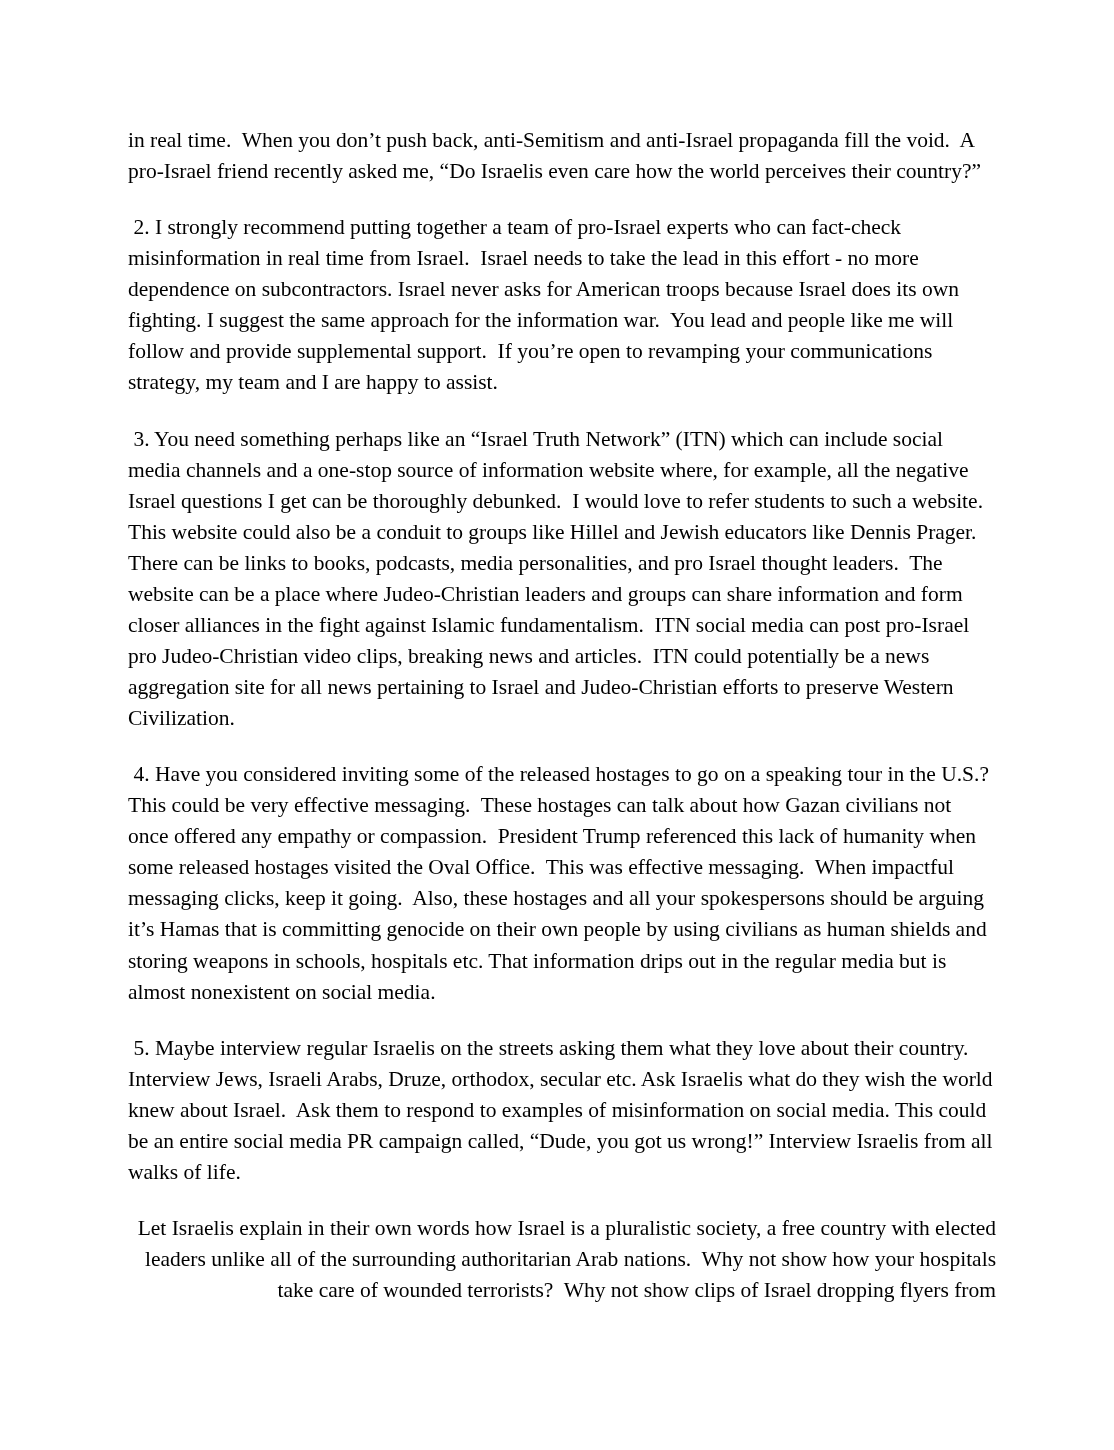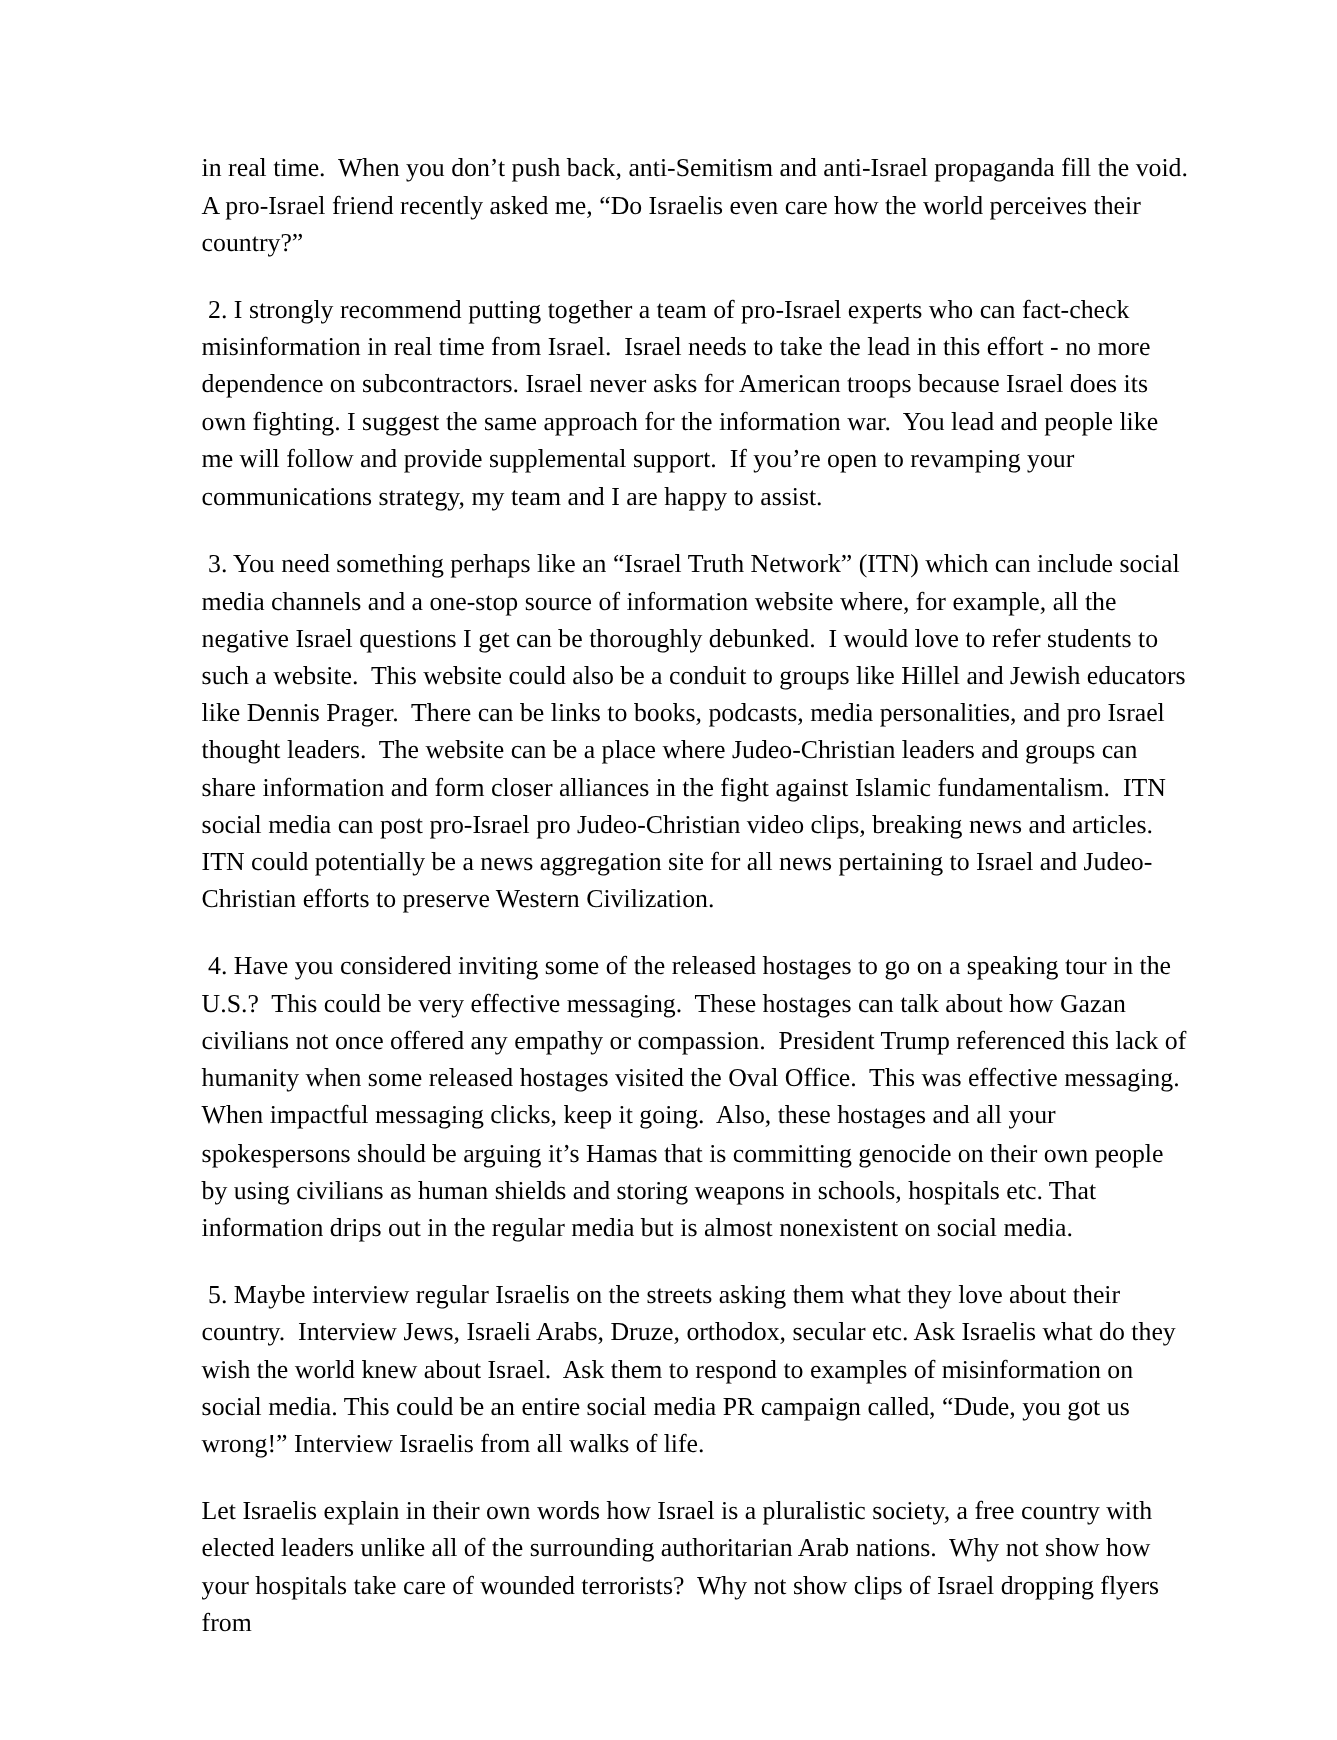--- a/index.html
+++ b/index.html
@@ -22,28 +22,28 @@
     width: 1114px;
     height: 1450px;
     background: #fff;
     box-sizing: border-box;
     padding: 125px 118px 0 128px;
   }
   .doc-body {
     font-size: 21.5px;
     line-height: 1.445;
     text-align: left;
-    margin-left: 40px;
   }
   .para {
     margin: 0 0 25px 0;
     white-space: pre-wrap;
   }
   .para:last-child {
     margin-bottom: 0;
+    text-align: right;
   }
 </style>
 </head>
 <body>
 
 <div class="page">
   <div class="doc-body">
     <p class="para">in real time.  When you don’t push back, anti-Semitism and anti-Israel propaganda fill the void.  A pro-Israel friend recently asked me, “Do Israelis even care how the world perceives their country?”</p>
     <p class="para"> 2. I strongly recommend putting together a team of pro-Israel experts who can fact-check misinformation in real time from Israel.  Israel needs to take the lead in this effort - no more dependence on subcontractors. Israel never asks for American troops because Israel does its own fighting. I suggest the same approach for the information war.  You lead and people like me will follow and provide supplemental support.  If you’re open to revamping your communications strategy, my team and I are happy to assist.</p>
     <p class="para"> 3. You need something perhaps like an “Israel Truth Network” (ITN) which can include social media channels and a one-stop source of information website where, for example, all the negative Israel questions I get can be thoroughly debunked.  I would love to refer students to such a website.  This website could also be a conduit to groups like Hillel and Jewish educators like Dennis Prager.  There can be links to books, podcasts, media personalities, and pro Israel thought leaders.  The website can be a place where Judeo-Christian leaders and groups can share information and form closer alliances in the fight against Islamic fundamentalism.  ITN social media can post pro-Israel pro Judeo-Christian video clips, breaking news and articles.  ITN could potentially be a news aggregation site for all news pertaining to Israel and Judeo-Christian efforts to preserve Western Civilization.</p>

